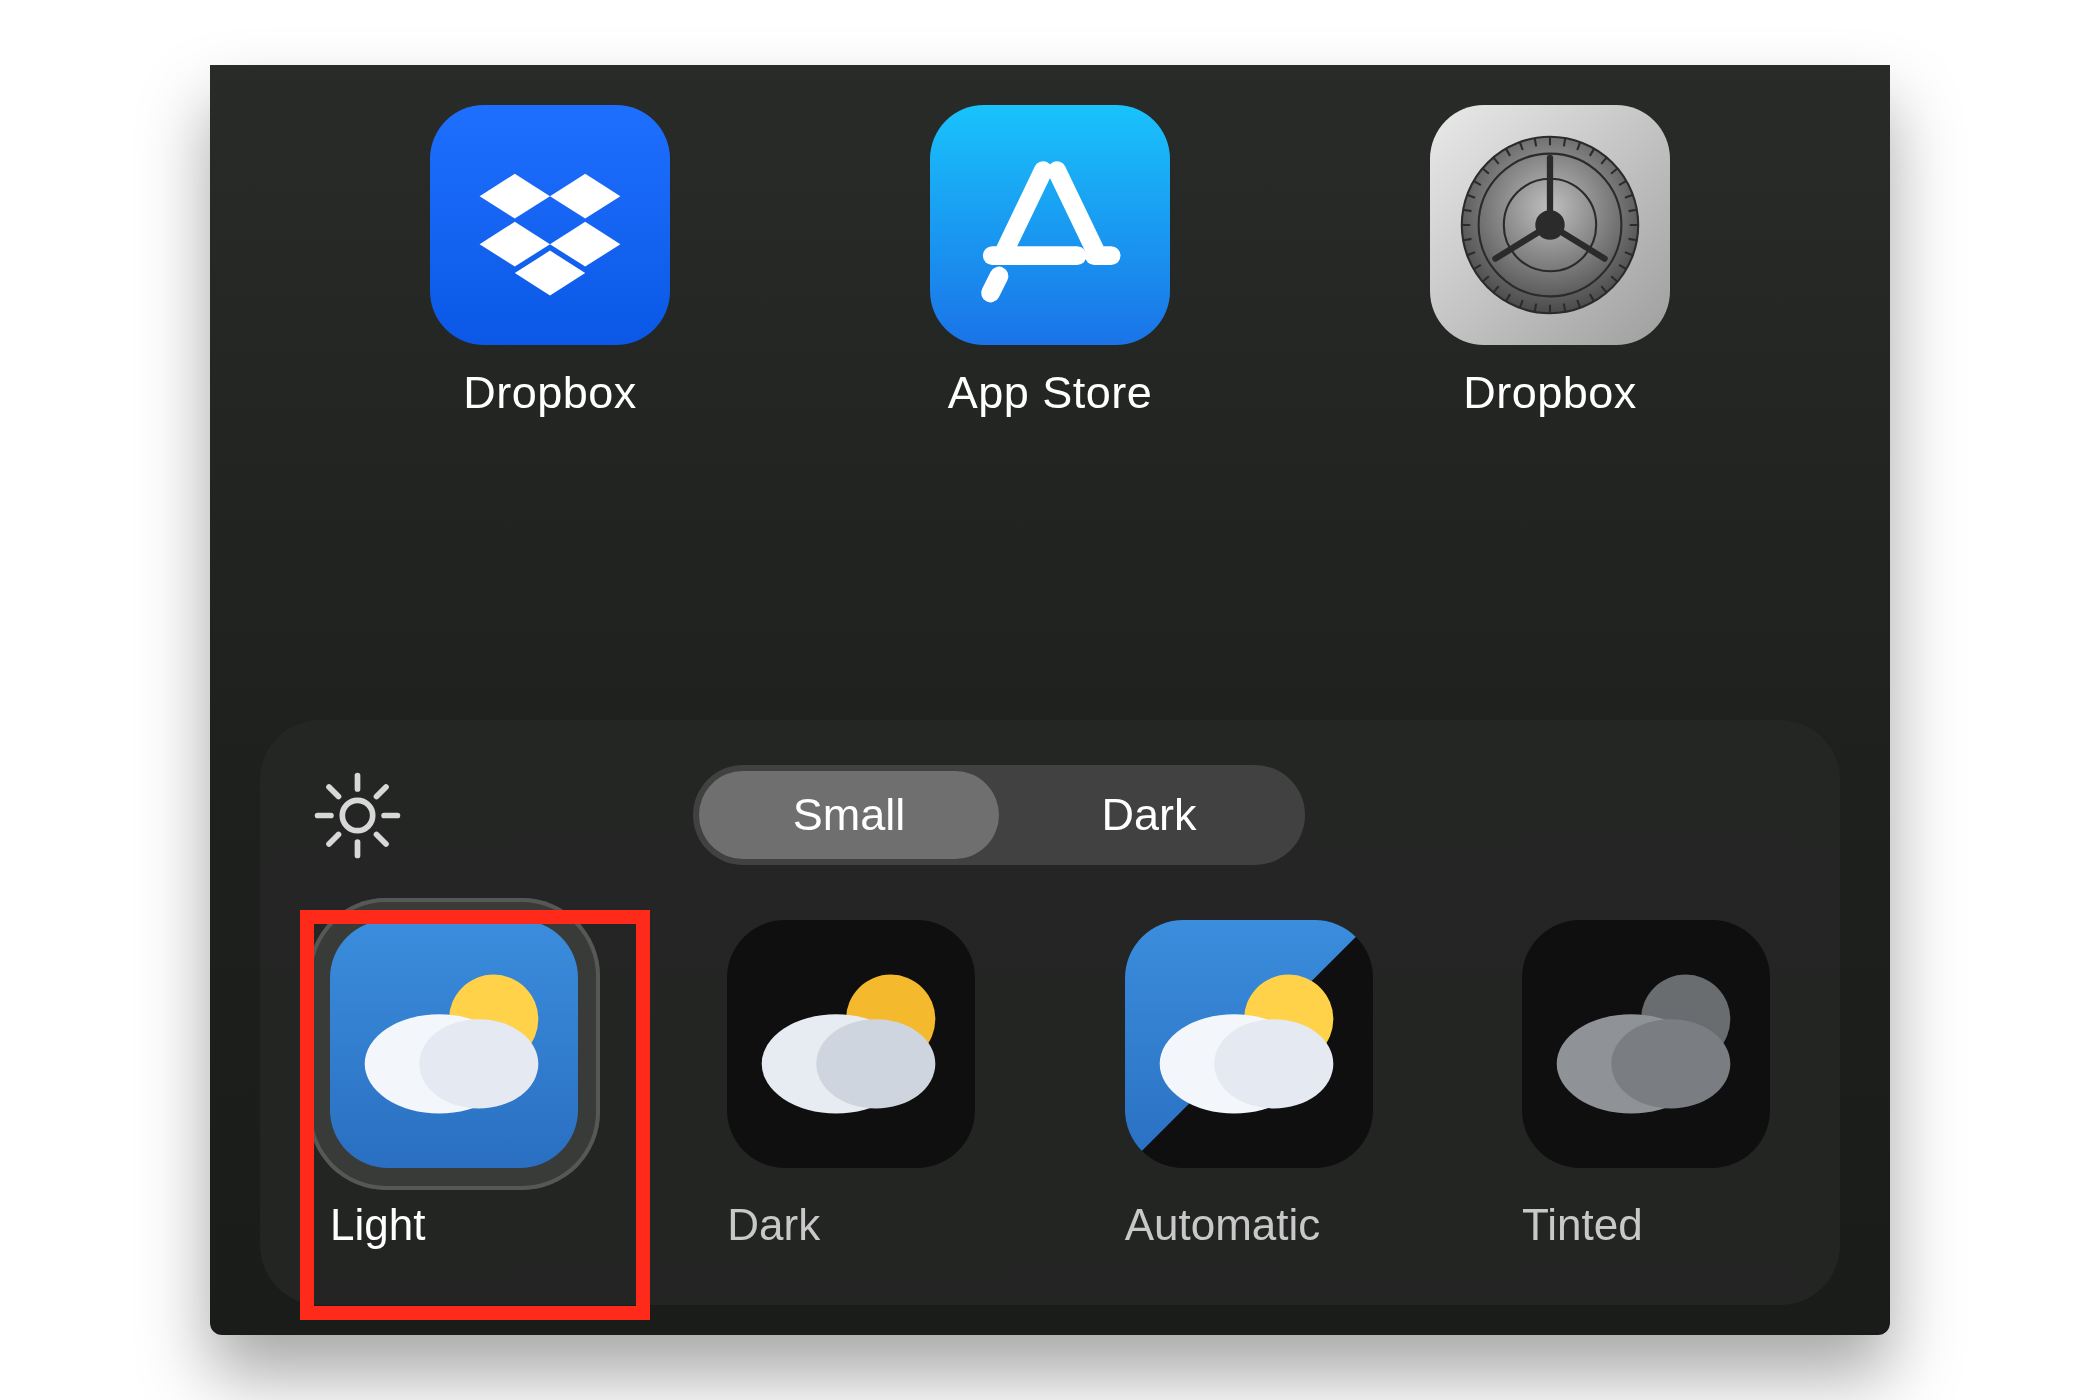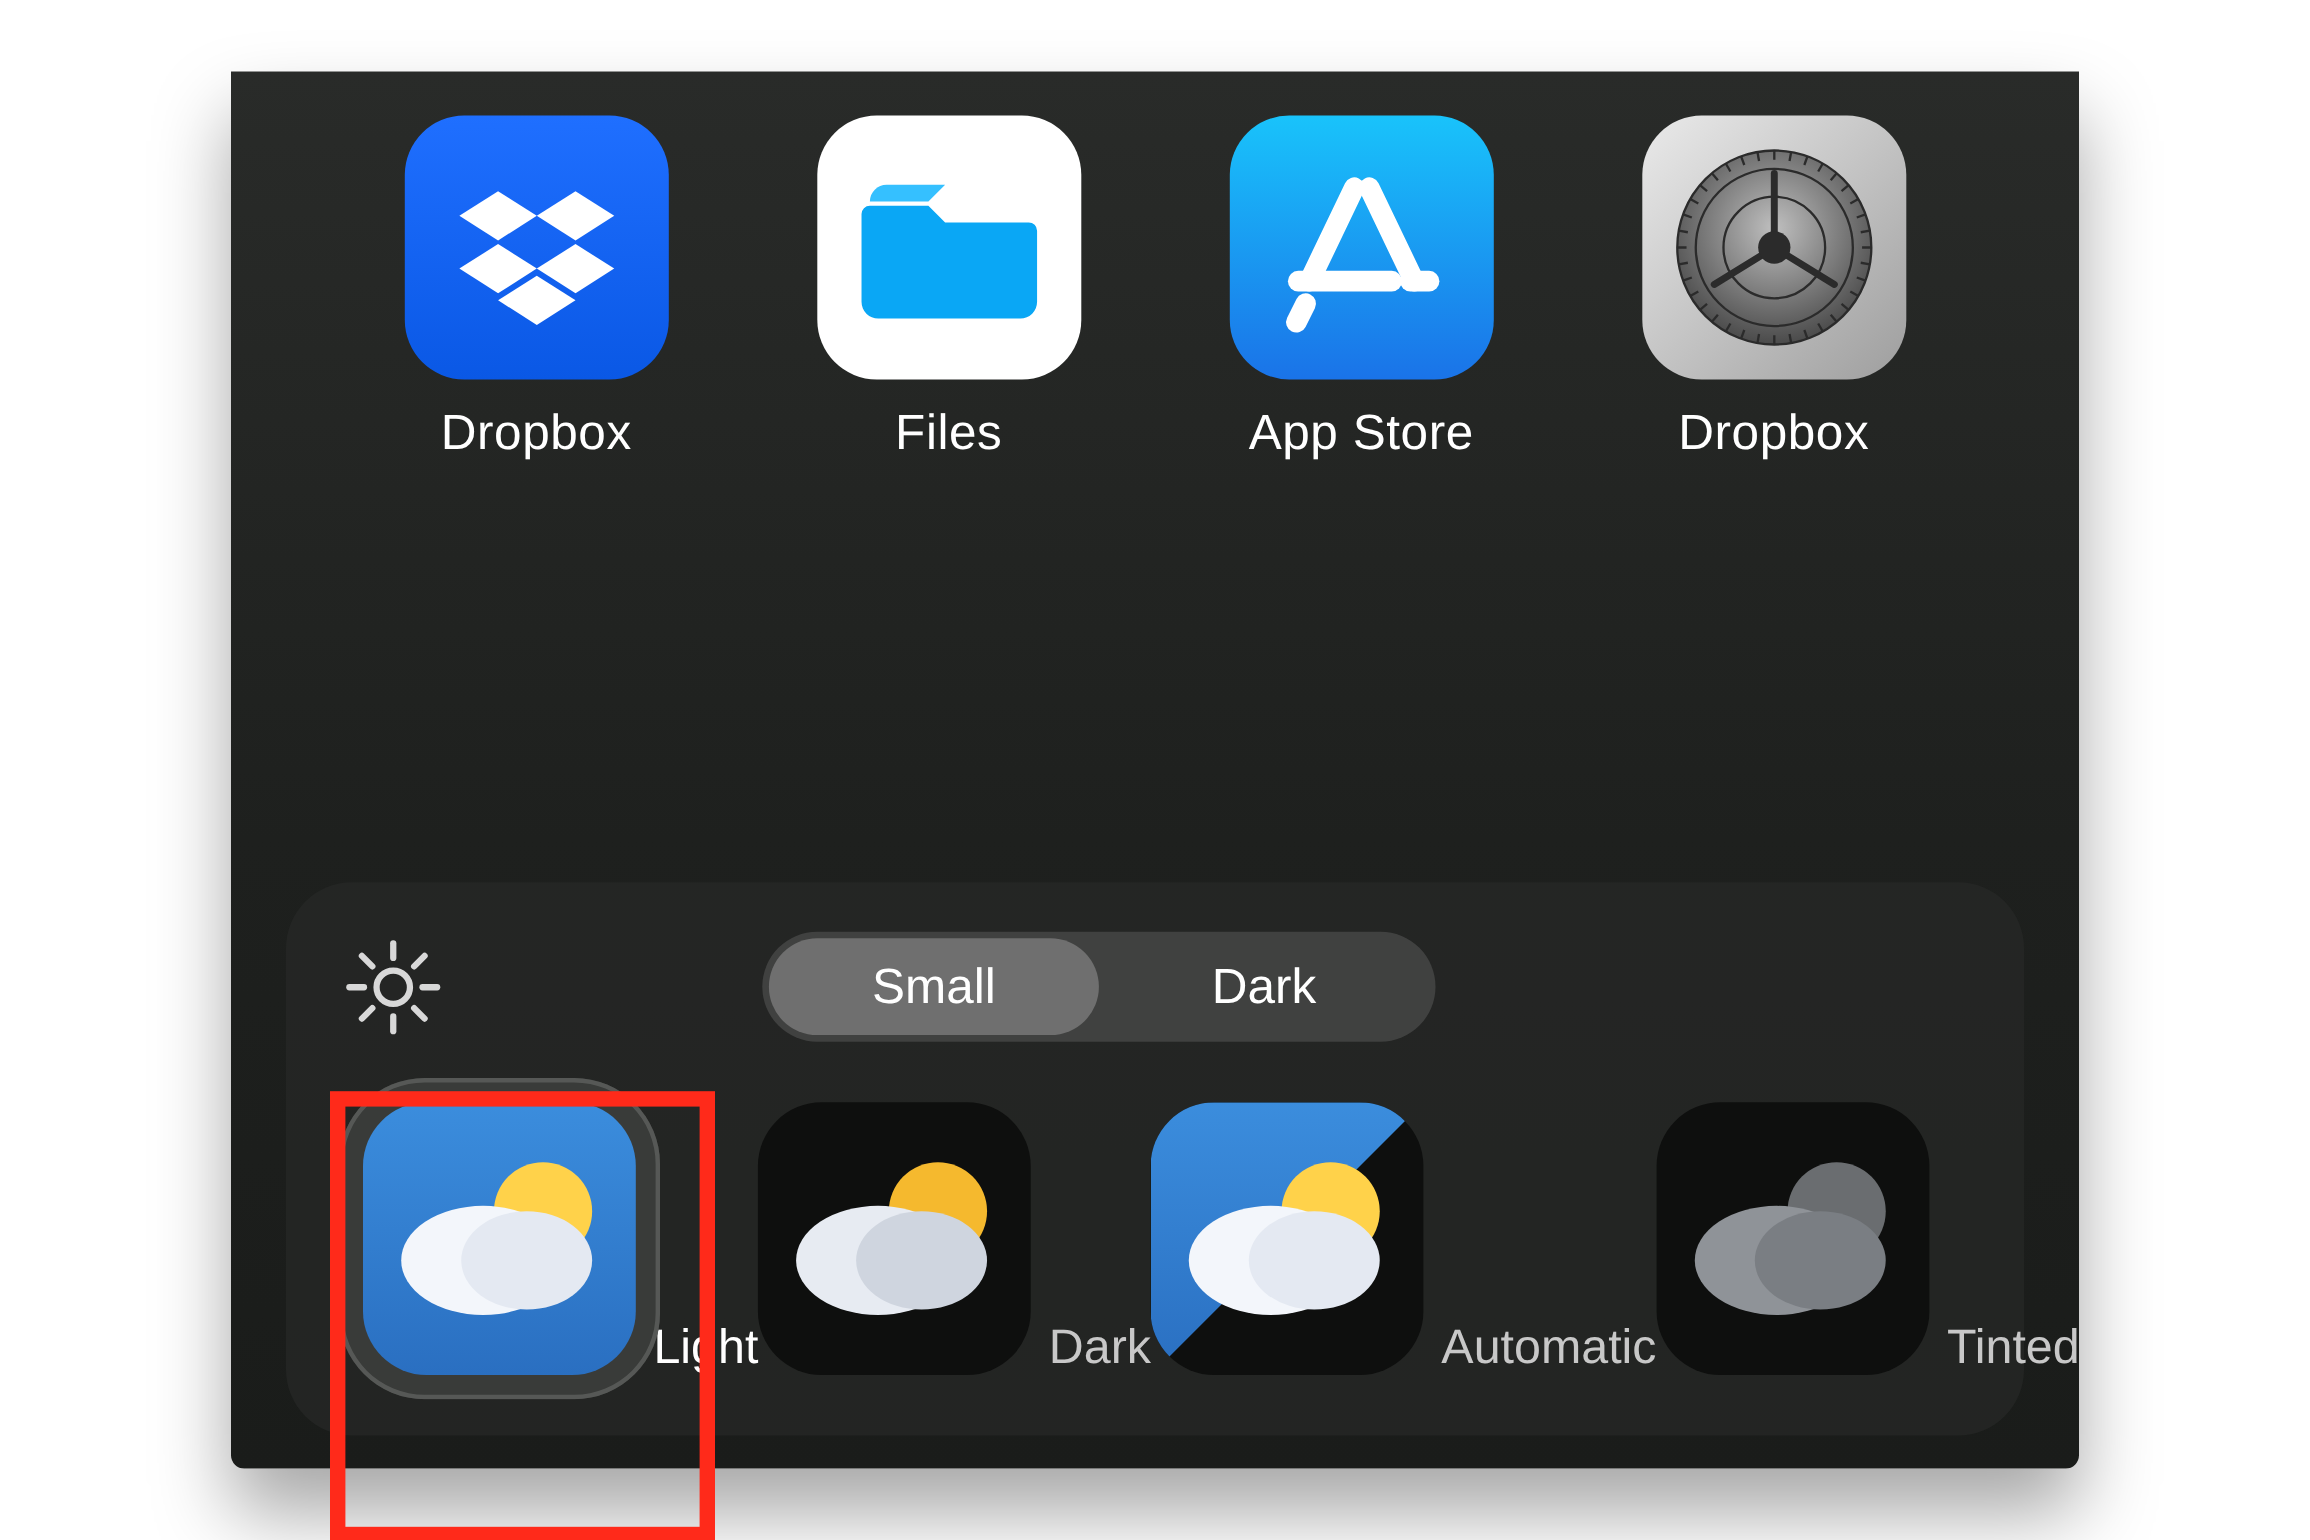--- a/index.html
+++ b/index.html
@@ -95,21 +95,21 @@
   }
   .segment.selected {
     background: rgba(150,150,150,0.55);
   }
   .theme-row {
     display: flex;
     justify-content: space-between;
     padding: 0 20px;
   }
   .theme-slot {
-    display:flex; flex-direction:row; align-items:flex-end; gap:16px;
+    display:flex; flex-direction:column; align-items:flex-start; gap:32px;
     position: relative;
   }
   .theme-tile {
     width: 248px;
     height: 248px;
     border-radius: 58px;
     position: relative;
     overflow: hidden;
   }
   .theme-selected-ring {
@@ -168,29 +168,20 @@
             <polygon points="72,18 94,32 72,46 50,32"></polygon>
             <polygon points="28,48 50,62 28,76 6,62"></polygon>
             <polygon points="72,48 94,62 72,76 50,62"></polygon>
             <polygon points="50,66 72,80 50,94 28,80"></polygon>
           </g>
         </svg>
       </div>
       <div class="app-label">Dropbox</div>
     </div>
 
-    <div class="app-slot">
-      <div class="app-icon files-bg">
-        <svg viewBox="0 0 100 100" width="190" height="190">
-          <path fill="#0aa7f5" d="M12 30 h28 l8 8 h40 a4 4 0 0 1 4 4 v34 a8 8 0 0 1 -8 8 H16 a8 8 0 0 1 -8 -8 V34 a4 4 0 0 1 4 -4 z"></path>
-          <path fill="#35c0ff" d="M12 28 h28 l8 -8 h-28 a8 8 0 0 0 -8 8 z"></path>
-        </svg>
-      </div>
-      <div class="app-label">Files</div>
-    </div>
 
     <div class="app-slot">
       <div class="app-icon appstore-bg">
         <svg viewBox="0 0 100 100" width="170" height="170">
           <g stroke="#ffffff" stroke-width="11" stroke-linecap="round" fill="none">
             <line x1="46" y1="18" x2="22" y2="68"></line>
             <line x1="54" y1="18" x2="78" y2="68"></line>
             <line x1="16" y1="68" x2="66" y2="68"></line>
             <line x1="76" y1="68" x2="86" y2="68"></line>
             <line x1="20" y1="80" x2="15" y2="90"></line>

